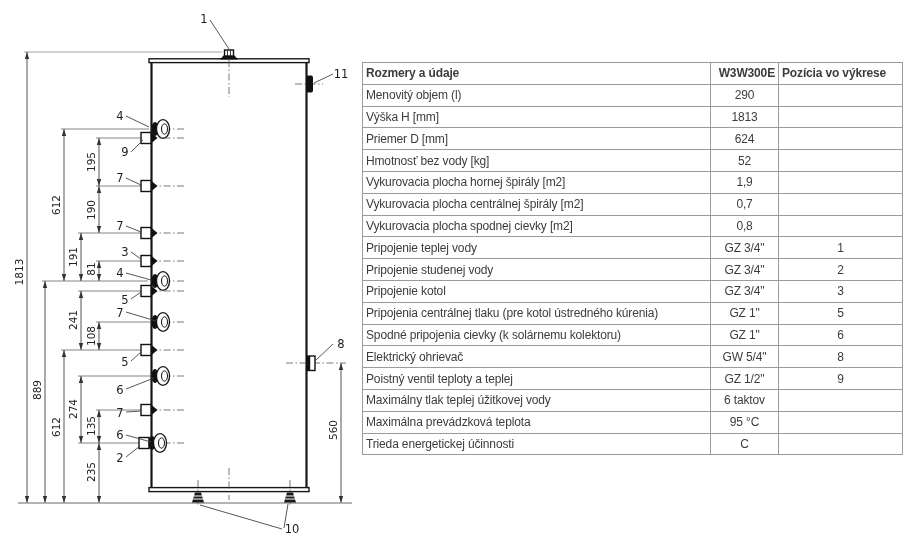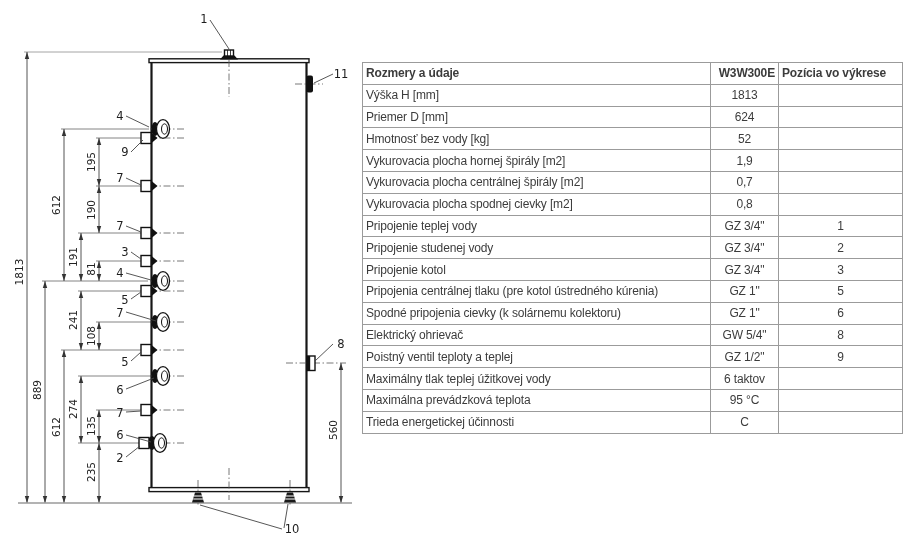--- a/index.html
+++ b/index.html
@@ -339,20 +339,25 @@
   </colgroup>
   <thead>
     <tr>
       <th>Rozmery a údaje</th>
       <th>W3W300E</th>
       <th>Pozícia vo výkrese</th>
     </tr>
   </thead>
   <tbody id="specBody">
       <tr>
+        <td>Menovitý objem (l)</td>
+        <td>290</td>
+        <td></td>
+      </tr>
+      <tr>
         <td>Výška H [mm]</td>
         <td>1813</td>
         <td></td>
       </tr>
       <tr>
         <td>Priemer D [mm]</td>
         <td>624</td>
         <td></td>
       </tr>
       <tr>

